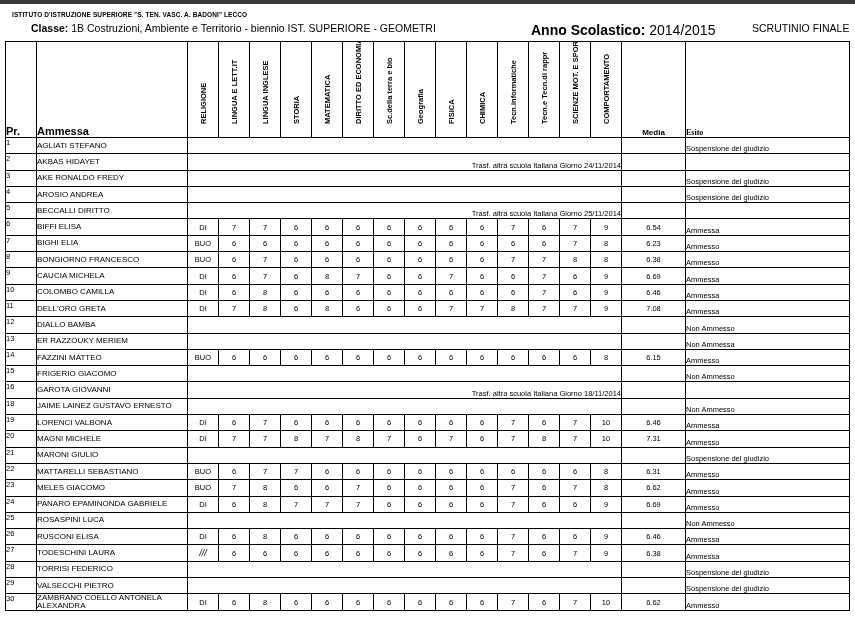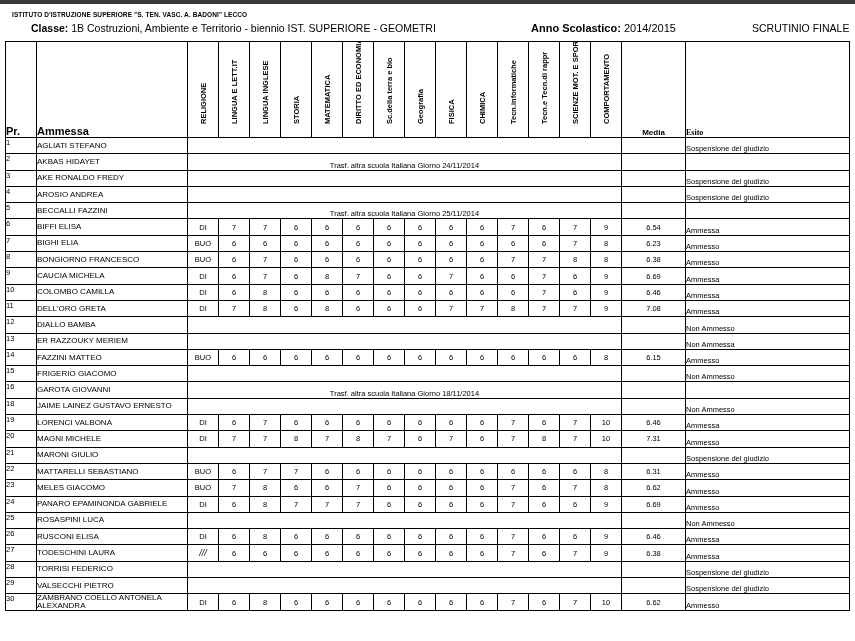--- a/index.html
+++ b/index.html
@@ -2,40 +2,40 @@
 <html><head>
 <meta charset="utf-8">
 <style>
   html, body { margin: 0; padding: 0; background: #ffffff; }
   body { width: 855px; height: 641px; overflow: hidden; position: relative;
          font-family: "Liberation Sans", sans-serif; color: #000; }
   .topbar { position: absolute; left: 0; top: 0; width: 855px; height: 4px; background: #3a3a3a; }
   .school { position: absolute; left: 12px; top: 11px; font-size: 6.5px; font-weight: bold; letter-spacing: 0.1px; }
   .classe { position: absolute; left: 31px; top: 22px; font-size: 10.5px; }
   .classe b { font-weight: bold; }
-  .anno { position: absolute; left: 531px; top: 22px; font-size: 11px; }
+  .anno { position: absolute; left: 531px; top: 22px; font-size: 14px; }
   .anno b { font-weight: bold; }
   .scrutinio { position: absolute; left: 752px; top: 22px; font-size: 10.5px; }
 
   table.grid { position: absolute; left: 5px; top: 41px; border-collapse: collapse; table-layout: fixed;
                width: 845px; font-size: 7.8px; }
   table.grid td, table.grid th { border: 1px solid #000; padding: 0; overflow: hidden; }
   table.grid thead th { height: 95px; vertical-align: bottom; font-weight: bold; }
   th.pr, th.alunno { text-align: left; padding-left: 2px; padding-bottom: 2px; font-size: 11px; }
   th.subj { position: relative; }
   th.subj .vt { position: absolute; left: 50%; bottom: 4px; transform-origin: 0 0;
                 transform: rotate(-90deg) translate(0, -50%); white-space: nowrap; font-size: 7.5px; }
   th.media { text-align: center; padding-bottom: 2px; font-size: 8px; }
   th.esito { text-align: left; padding-left: 2px; padding-bottom: 2px; font-size: 8px; font-family: Liberation Serif, serif; }
 
   table.grid tbody td { height: 15.3px; }
   td.num { text-align: left; padding-left: 2px; vertical-align: top; font-size: 7.5px; }
   td.name { padding-left: 3px; font-size: 8px; line-height: 8px; }
   td.g { text-align: center; font-size: 7.5px; }
-  td.note { text-align: center; font-size: 7.5px; vertical-align: bottom; padding-bottom: 1px; margin-top: 36px; }
+  td.note { text-align: right; font-size: 7.5px; vertical-align: bottom; padding-bottom: 1px; margin-top: 36px; }
   td.med { text-align: center; font-size: 7.5px; margin-top: 43px; }
   td.esi { padding-left: 1px; font-size: 7.5px; vertical-align: bottom; padding-bottom: 1px; }
   td.rel-slash { font-style: italic; font-size: 9px; }
   tr.tall td { height: 20px; }
 </style>
 </head>
 <body>
 
 <div class="topbar"></div>
 <div class="school">ISTITUTO D'ISTRUZIONE SUPERIORE "S. TEN. VASC. A. BADONI" LECCO</div>
@@ -138,21 +138,21 @@
       </tr>
       <tr>
         <td class="num">4</td>
         <td class="name">AROSIO ANDREA</td>
         <td class="note" colspan="14"></td>
         <td class="med"></td>
         <td class="esi">Sospensione del giudizio</td>
       </tr>
       <tr>
         <td class="num">5</td>
-        <td class="name">BECCALLI FAZZINI</td>
+        <td class="name">BECCALLI DIRITTO</td>
         <td class="note" colspan="14">Trasf. altra scuola Italiana Giorno 25/11/2014</td>
         <td class="med"></td>
         <td class="esi"></td>
       </tr>
       <tr>
         <td class="num">6</td>
         <td class="name">BIFFI ELISA</td>
         <td class="g">DI</td>
         <td class="g">7</td>
         <td class="g">7</td>

